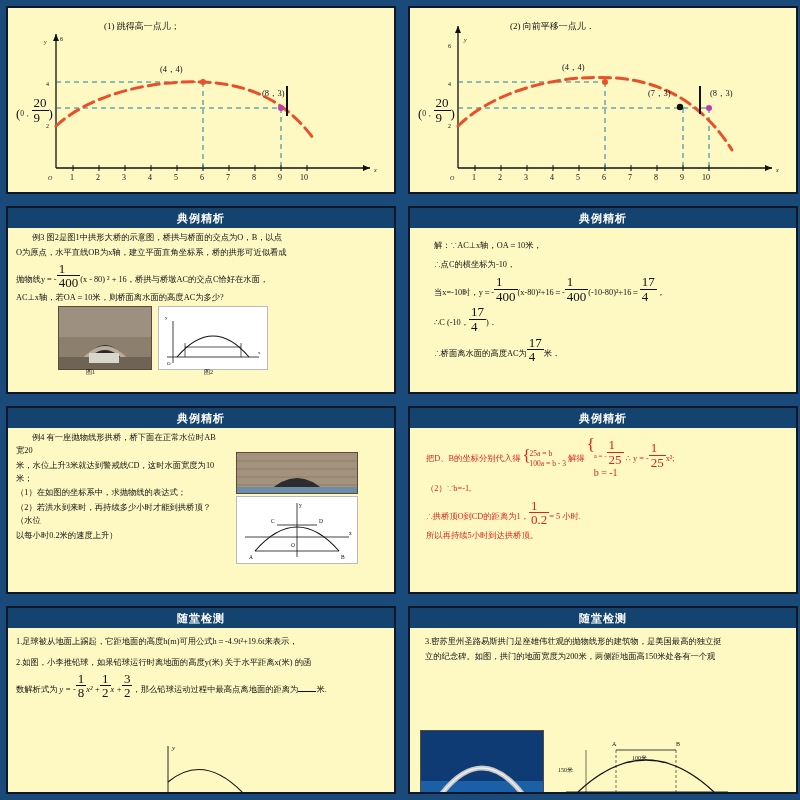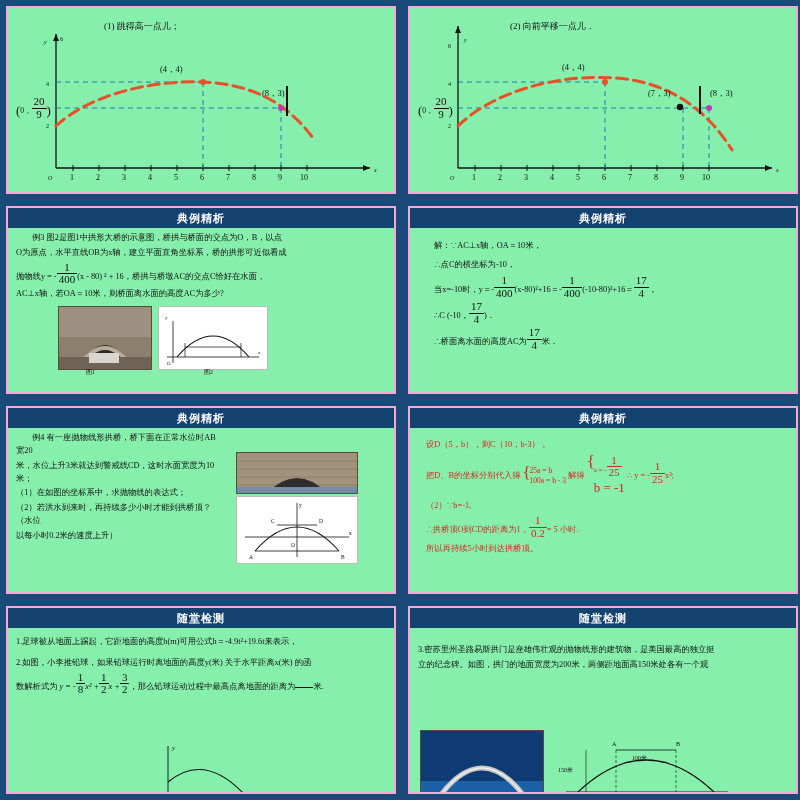--- a/index.html
+++ b/index.html
@@ -17,23 +17,23 @@
     box-sizing:border-box;
   }
   .slide{
     position:relative;
     box-sizing:border-box;
     padding:6px;
   }
   .card{
     position:relative;
     width:100%;height:100%;
-    background:#86efac;
+    background:#fef9c3;
     box-sizing:border-box;
-    border:2px solid #f9a8d4;
+    border:2px solid #0f172a;
     overflow:hidden;
   }
   .banner{
     position:absolute;
     left:0;right:0;top:0;
     height:20px;
     background:#15436f;
     color:#ffffff;
     font-size:11px;
     font-weight:bold;
@@ -50,22 +50,22 @@
     font-size:8.3px;
     line-height:1.55;
     color:#111;
   }
   .body-txt p{margin:0 0 2px 0;}
   .indent{text-indent:16px;}
   .red{color:#d9261c;}
   .frac{
     display:inline-block;
     vertical-align:-0.45em;
-    text-align:center;
-    font-size:11px;
+    text-align:left;
+    font-size:13px;
     line-height:1.05;
   }
   .frac .num{display:block;border-bottom:1px solid #111;padding:0 2px;}
   .frac .den{display:block;padding:0 2px;}
   .frac.r .num{border-bottom-color:#d9261c;}
   .underline{text-decoration:underline;}
   .ul-space{display:inline-block;width:18px;border-bottom:1px solid #111;}
 
   
   .graph-title{
@@ -319,33 +319,32 @@
           <text x="54" y="50" font-size="5.5" fill="#111">O</text>
         </svg>
       </div>
     </div>
   </div>
 
   <div class="slide">
     <div class="card">
       <div class="banner">典例精析</div>
       <div class="body-txt red" style="top:30px;left:16px;line-height:1.8;">
-        <p>设D（5，b），则C（10，b-3），</p>
         <p>
           <span>把D、B的坐标分别代入得</span>
           <span style="display:inline-block;vertical-align:middle;position:relative;padding-left:7px;">
             <span style="position:absolute;left:0;top:-2px;font-size:17px;line-height:1;">{</span>
             <span style="display:block;font-size:7.5px;line-height:1.35;">25a = b</span>
             <span style="display:block;font-size:7.5px;line-height:1.35;">100a = b - 3</span>
           </span>
           <span>解得</span>
           <span style="display:inline-block;vertical-align:middle;position:relative;padding-left:7px;">
             <span style="position:absolute;left:0;top:-2px;font-size:17px;line-height:1;">{</span>
             <span style="display:block;font-size:7px;line-height:1.35;">a = -<span class="frac r"><span class="num">1</span><span class="den">25</span></span></span>
-            <span style="display:block;font-size:13px;line-height:1.35;">b = -1</span>
+            <span style="display:block;font-size:10px;line-height:1.35;">b = -1</span>
           </span>
           <span>∴ y = -</span><span class="frac r"><span class="num">1</span><span class="den">25</span></span><span>x²;</span>
         </p>
         <p>（2）∵b=-1,</p>
         <p>
           <span>∴拱桥顶O到CD的距离为1，</span><span class="frac r"><span class="num">1</span><span class="den">0.2</span></span><span>= 5 小时.</span>
         </p>
         <p>所以再持续5小时到达拱桥顶。</p>
       </div>
     </div>
@@ -367,21 +366,21 @@
         <line x1="6" y1="56" x2="104" y2="56" stroke="#111" stroke-width="0.9"></line>
         <path d="M20,44 Q56,14 96,56" fill="none" stroke="#111" stroke-width="1.1"></path>
         <text x="24" y="12" font-size="7" fill="#111" font-style="italic">y</text>
       </svg>
     </div>
   </div>
 
   <div class="slide">
     <div class="card">
       <div class="banner">随堂检测</div>
-      <div class="body-txt" style="top:36px;">
+      <div class="body-txt" style="top:28px;margin-left:7px;">
         <p>3.密苏里州圣路易斯拱门是座雄伟壮观的抛物线形的建筑物，是美国最高的独立挺</p>
         <p>立的纪念碑。如图，拱门的地面宽度为200米，两侧距地面高150米处各有一个观</p>
       </div>
       <div class="photo arch" style="left:10px;top:122px;width:122px;height:72px;">
         <svg width="122" height="72" viewBox="0 0 122 72">
           <rect width="122" height="72" fill="#0e3b73"></rect>
           <rect y="50" width="122" height="22" fill="#1b5fa6"></rect>
           <path d="M14,72 Q61,2 108,72" fill="none" stroke="#c9c9c9" stroke-width="5"></path>
           <path d="M14,72 Q61,2 108,72" fill="none" stroke="#efefef" stroke-width="1.4"></path>
         </svg>

